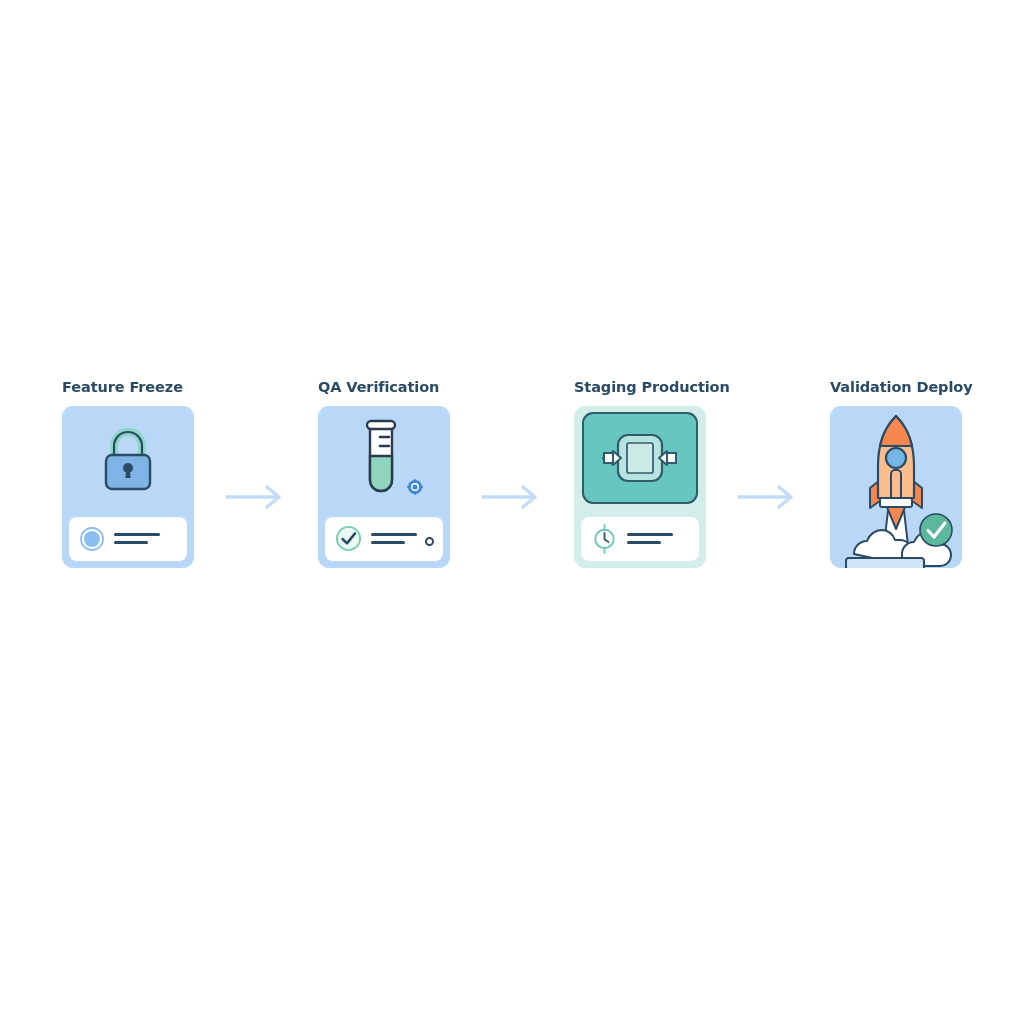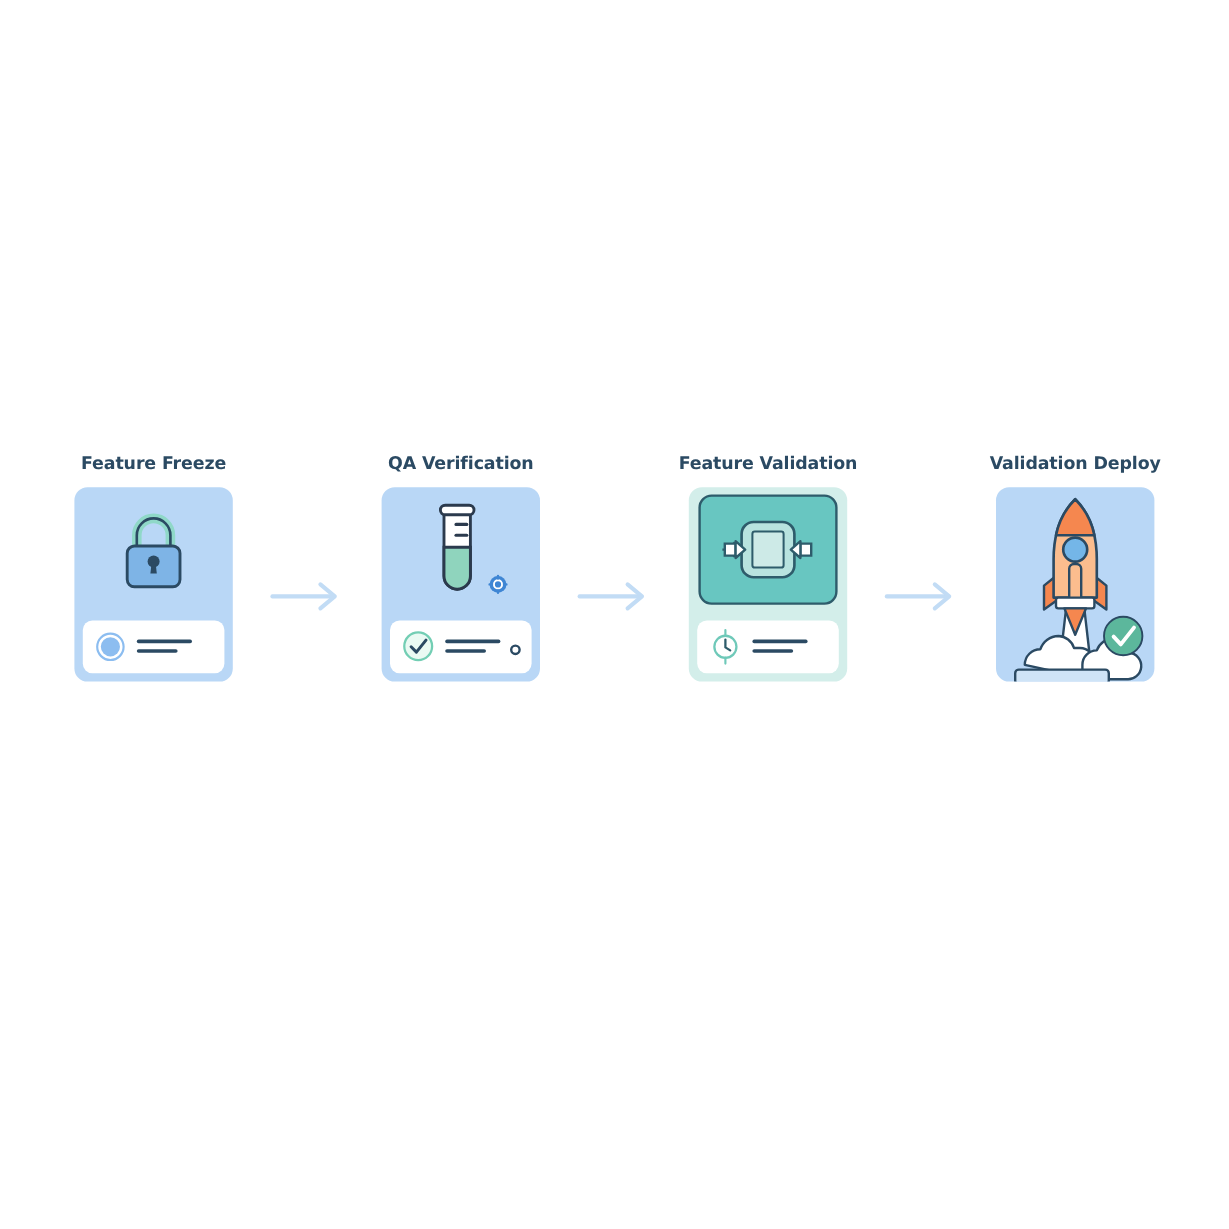--- a/index.html
+++ b/index.html
@@ -31,21 +31,21 @@
     display: flex;
     flex-direction: row;
     align-items: flex-start;
     justify-content: space-between;
   }
 
   .stage {
     width: 132px;
     display: flex;
     flex-direction: column;
-    align-items: center;
+    align-items: flex-start;
     flex: 0 0 auto;
   }
 
   .stage-label {
     font-size: 14.5px;
     font-weight: bold;
     color: #2b4a63;
     letter-spacing: -0.1px;
     white-space: nowrap;
     margin-bottom: 11px;
@@ -233,21 +233,21 @@
     <div class="arrow">
       <span>
         <svg width="62" height="26" viewBox="0 0 62 26">
           <path d="M2 13 H50" stroke="#c2dcf5" stroke-width="3.4" stroke-linecap="round" fill="none"></path>
           <path d="M42 3 L54 13 L42 23" stroke="#c2dcf5" stroke-width="3.4" stroke-linecap="round" stroke-linejoin="round" fill="none"></path>
         </svg>
       </span>
     </div>
 
     <div class="stage">
-      <div class="stage-label">Feature Validation</div>
+      <div class="stage-label">Staging Production</div>
       <div class="card mint">
         <div class="icon-area">
           <div class="inner-panel"></div>
           <span style="position:relative;">
             <svg width="84" height="62" viewBox="0 0 84 62">
               <rect x="20" y="8" width="44" height="46" rx="10" fill="#b8e3df" stroke="#2e5c6b" stroke-width="2.2"></rect>
               <rect x="29" y="16" width="26" height="30" rx="2" fill="#cdeae7" stroke="#2e5c6b" stroke-width="1.7"></rect>
               <path d="M4 31 h14 M13 25 l7 6 l-7 6" fill="#ffffff" stroke="#2e5c6b" stroke-width="2" stroke-linejoin="round"></path>
               <path d="M6 26 h9 v10 h-9 z" fill="#ffffff" stroke="#2e5c6b" stroke-width="2"></path>
               <path d="M15 24 l8 7 l-8 7 z" fill="#ffffff" stroke="#2e5c6b" stroke-width="2" stroke-linejoin="round"></path>

